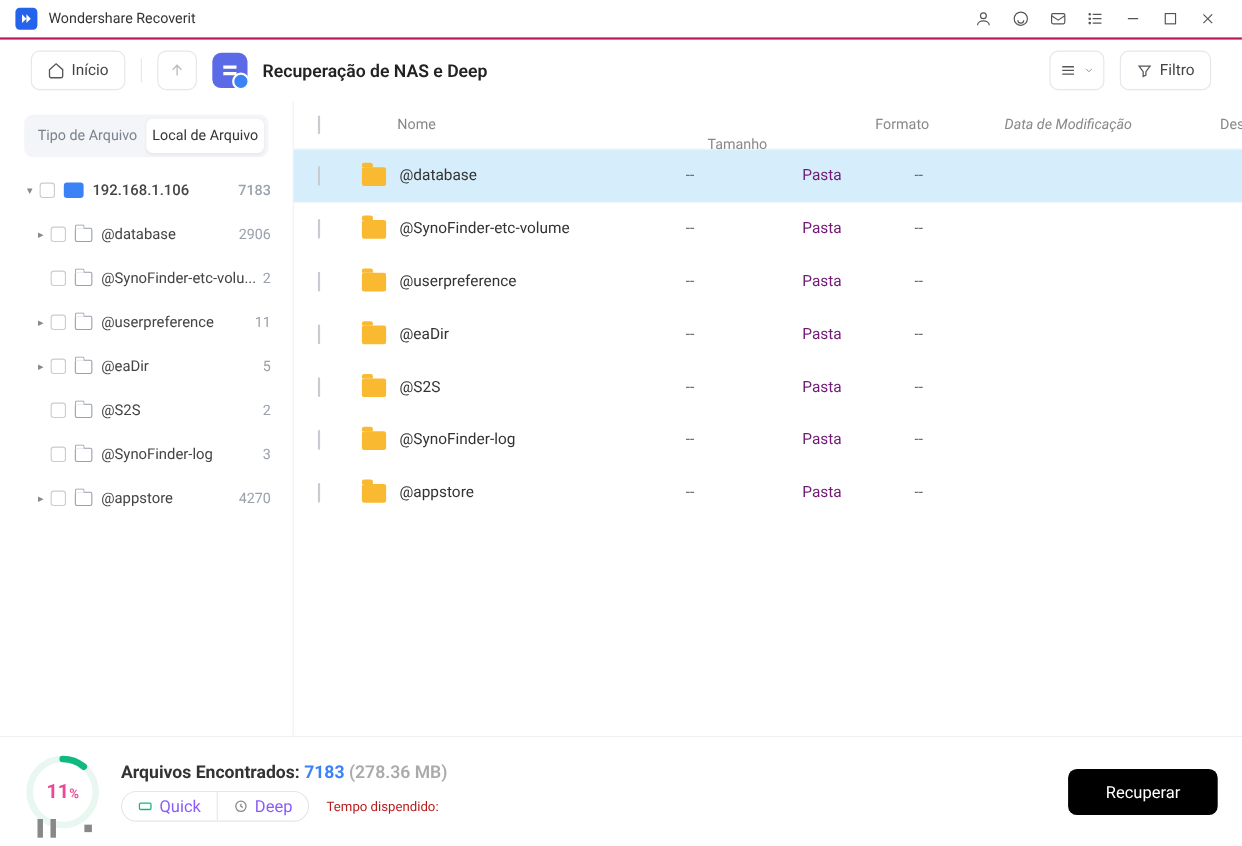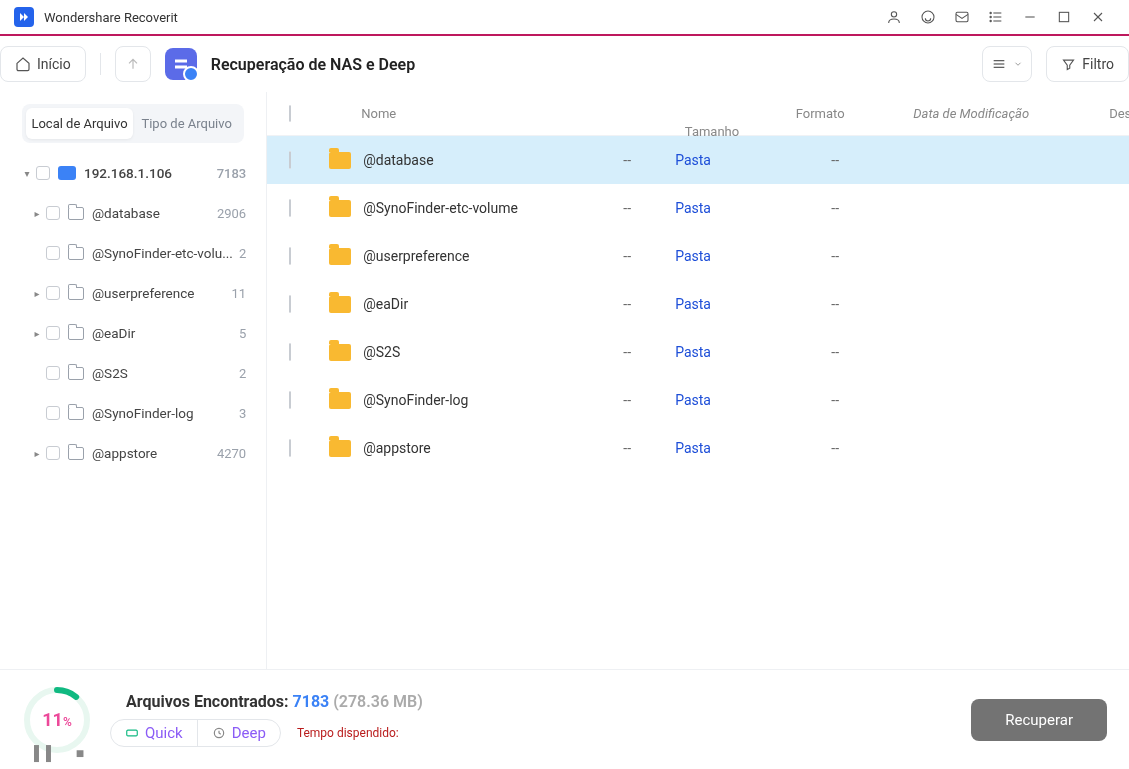--- a/index.html
+++ b/index.html
@@ -8,21 +8,21 @@
 
 .titlebar { height: 36px; display: flex; align-items: center; padding: 0 14px; border-bottom: 2px solid #be185d;}
 .app-logo { width: 20px; height: 20px; background: #2463eb; border-radius: 4px; display: flex; align-items: center; justify-content: center; margin-right: 10px; }
 .app-logo svg { width: 12px; height: 12px; fill: #fff; }
 .app-title { font-size: 13px; color: #333; }
 .titlebar-spacer { flex: 1; }
 .title-icon { width: 34px; height: 36px; display: flex; align-items: center; justify-content: center; color: #555; cursor: pointer; }
 .title-icon svg { width: 16px; height: 16px; stroke: currentColor; fill: none; stroke-width:1.6; }
 
 
-.toolbar { height: 56px; display: flex; align-items: center; padding: 0 0; gap: 14px; }
+.toolbar { height: 56px; display: flex; align-items: center; padding: 0 28px; gap: 14px; }
 .btn { border: 1px solid #e3e6ea; border-radius: 8px; background: #fff; height: 36px; display: flex; align-items: center; padding: 0 14px; font-size: 14px; color: #444; cursor: pointer; gap: 6px; }
 .btn-icon-only { width: 36px; justify-content: center; padding: 0;}
 .section-icon { width: 32px; height: 32px; background: #5b6be8; border-radius: 8px; display: flex; align-items: center; justify-content: center; position: relative; }
 .section-icon svg { width: 18px; height: 18px; fill: #fff; }
 .section-icon::after { content: ''; position: absolute; width: 12px; height: 12px; background: #3b82f6; border-radius: 50%; bottom: -2px; right: -2px; border: 2px solid #fff;}
 .section-title { font-size: 16px; font-weight: 600; color: #222; }
 .toolbar-spacer { flex: 1; }
 .search-wrap { position: relative; }
 .search-wrap svg { position: absolute; left: 12px; top: 50%; transform: translateY(-50%); width: 16px; height: 16px; stroke: #888; fill: none; stroke-width: 1.8;}
 .search-input { border: 1px solid #e3e6ea; border-radius: 8px; height: 36px; width: 240px; padding: 0 12px 0 34px; font-size: 14px; outline: none; color: #333;}
@@ -43,52 +43,52 @@
 .tree-folder { width: 16px; height: 13px; border: 1.3px solid #9aa1ab; border-radius: 2px; margin-right: 8px; position: relative;}
 .tree-folder::before { content:''; position:absolute; top:-4px; left:-1px; width:7px; height:3px; border:1.3px solid #9aa1ab; border-bottom:none; border-radius: 2px 2px 0 0; background:#fff;}
 .tree-label { flex: 1; white-space: nowrap; overflow: hidden; text-overflow: ellipsis; }
 .tree-count { color: #9aa1ab; font-size: 13px; margin-left: 6px;}
 
 
 .content { flex: 1; display: flex; flex-direction: column; }
 .thead { display: flex; align-items: center; height: 44px; padding: 0 22px; color: #888; font-size: 13px; border-bottom: 1px solid #f0f2f5; gap: 36px;}
 .col-check { width: 30px; }
 .col-name { flex: 0 0 252px; padding-left: 6px;}
-.col-size { flex: 0 0 96px; text-align: right; margin-top: 35px; }
+.col-size { flex: 0 0 96px; text-align: left; margin-top: 35px; }
 .col-format { flex: 0 0 90px; text-align: center; }
 .col-mod { flex: 0 0 140px; text-align: center; font-style: italic; }
 .col-dest { flex: 1; padding-left: 8px; margin-left: 24px;}
 
 .trow { display: flex; align-items: center; height: 48px; padding: 0 22px; font-size: 14px; color: #333; }
 .trow.selected { background: #d6eefb; }
 .row-check { width: 16px; height: 16px; border: 1.3px solid #c8ccd2; border-radius: 3px; background:#fff;}
 .row-folder { width: 22px; height: 17px; background: #f9b931; border-radius: 2px; margin: 0 12px 0 10px; position: relative;}
 .row-folder::before { content:''; position:absolute; top:-4px; left:0; width:10px; height:4px; background:#f9b931; border-radius: 2px 2px 0 0;}
 .row-name { flex: 0 0 216px; }
 .row-size { flex: 0 0 96px; text-align: center; color: #666;}
-.row-format { flex: 0 0 90px; text-align: left; color: #1d4ed8;}
+.row-format { flex: 0 0 90px; text-align: right; color: #701a75;}
 .row-mod { flex: 0 0 140px; text-align: center; color: #666;}
 
 
 .footer { height: 100px; border-top: 1px solid #eef0f3; display: flex; align-items: center; padding: 0 22px; gap: 18px; position: relative;}
 .progress-ring { width: 70px; height: 70px; position: relative; display: flex; align-items: center; justify-content: center;}
 .progress-ring svg { transform: rotate(-90deg); }
 .progress-text { position: absolute; font-size: 18px; font-weight: 700; color: #ec4899; }
 .progress-text small{ font-size: 12px; font-weight: 600;}
 .footer-center { flex:1; }
-.found-label { font-size: 16px; font-weight: 700; color: #333; margin-left: 16px; }
+.found-label { font-size: 16px; font-weight: 700; color: #333; }
 .found-count { color: #3b82f6; }
 .found-size { color: #aaa; font-weight: 600;}
 .scan-row { display: flex; align-items: center; gap: 16px; margin-top: 8px;}
 .pill-group { display: flex; border: 1px solid #e3e6ea; border-radius: 18px; overflow: hidden; height: 28px;}
 .pill { display: flex; align-items: center; gap: 6px; padding: 0 14px; font-size: 15px; color: #8b5cf6;}
 .pill + .pill { border-left: 1px solid #e3e6ea; }
 .pill svg { width: 14px; height: 14px; }
 .time-label { font-size: 12px; color: #b91c1c; }
-.recover-btn { background: #737373; color: #fff; border: none; border-radius: 8px; height: 42px; padding: 0 34px; font-size: 15px; cursor: pointer; }
+.recover-btn { background: #000000; color: #fff; border: none; border-radius: 8px; height: 42px; padding: 0 34px; font-size: 15px; cursor: pointer; }
 .footer-controls { position: absolute; left: 34px; bottom: 8px; display: flex; gap: 18px; color: #888;}
 .footer-controls span { cursor: pointer; font-size: 14px; letter-spacing: 2px;}
 .vdiv { width:1px; height: 22px; background: #e3e6ea; }
 </style>
 </head>
 <body>
 
 <div class="titlebar">
   <div class="app-logo">
     <svg viewBox="0 0 24 24">
@@ -177,22 +177,22 @@
     <svg viewBox="0 0 24 24" width="15" height="15" fill="none" stroke="#555" stroke-width="1.8">
         <path d="M4 5h16l-6 8v5l-4 2v-7z"></path>
       </svg>
     <span>Filtro</span>
   </button>
 </div>
 
 <div class="main">
   <div class="sidebar">
     <div class="tabs">
+      <div class="tab">Tipo de Arquivo</div>
       <div class="tab active">Local de Arquivo</div>
-      <div class="tab">Tipo de Arquivo</div>
     </div>
     <div class="tree-row root">
       <span class="tree-chev">▾</span>
       <span class="tree-check"></span>
       <span class="tree-disk"></span>
       <span class="tree-label">192.168.1.106</span>
       <span class="tree-count">7183</span>
     </div>
     <div id="tree-children">
         <div class="tree-row" style="padding-left: 18px;">

